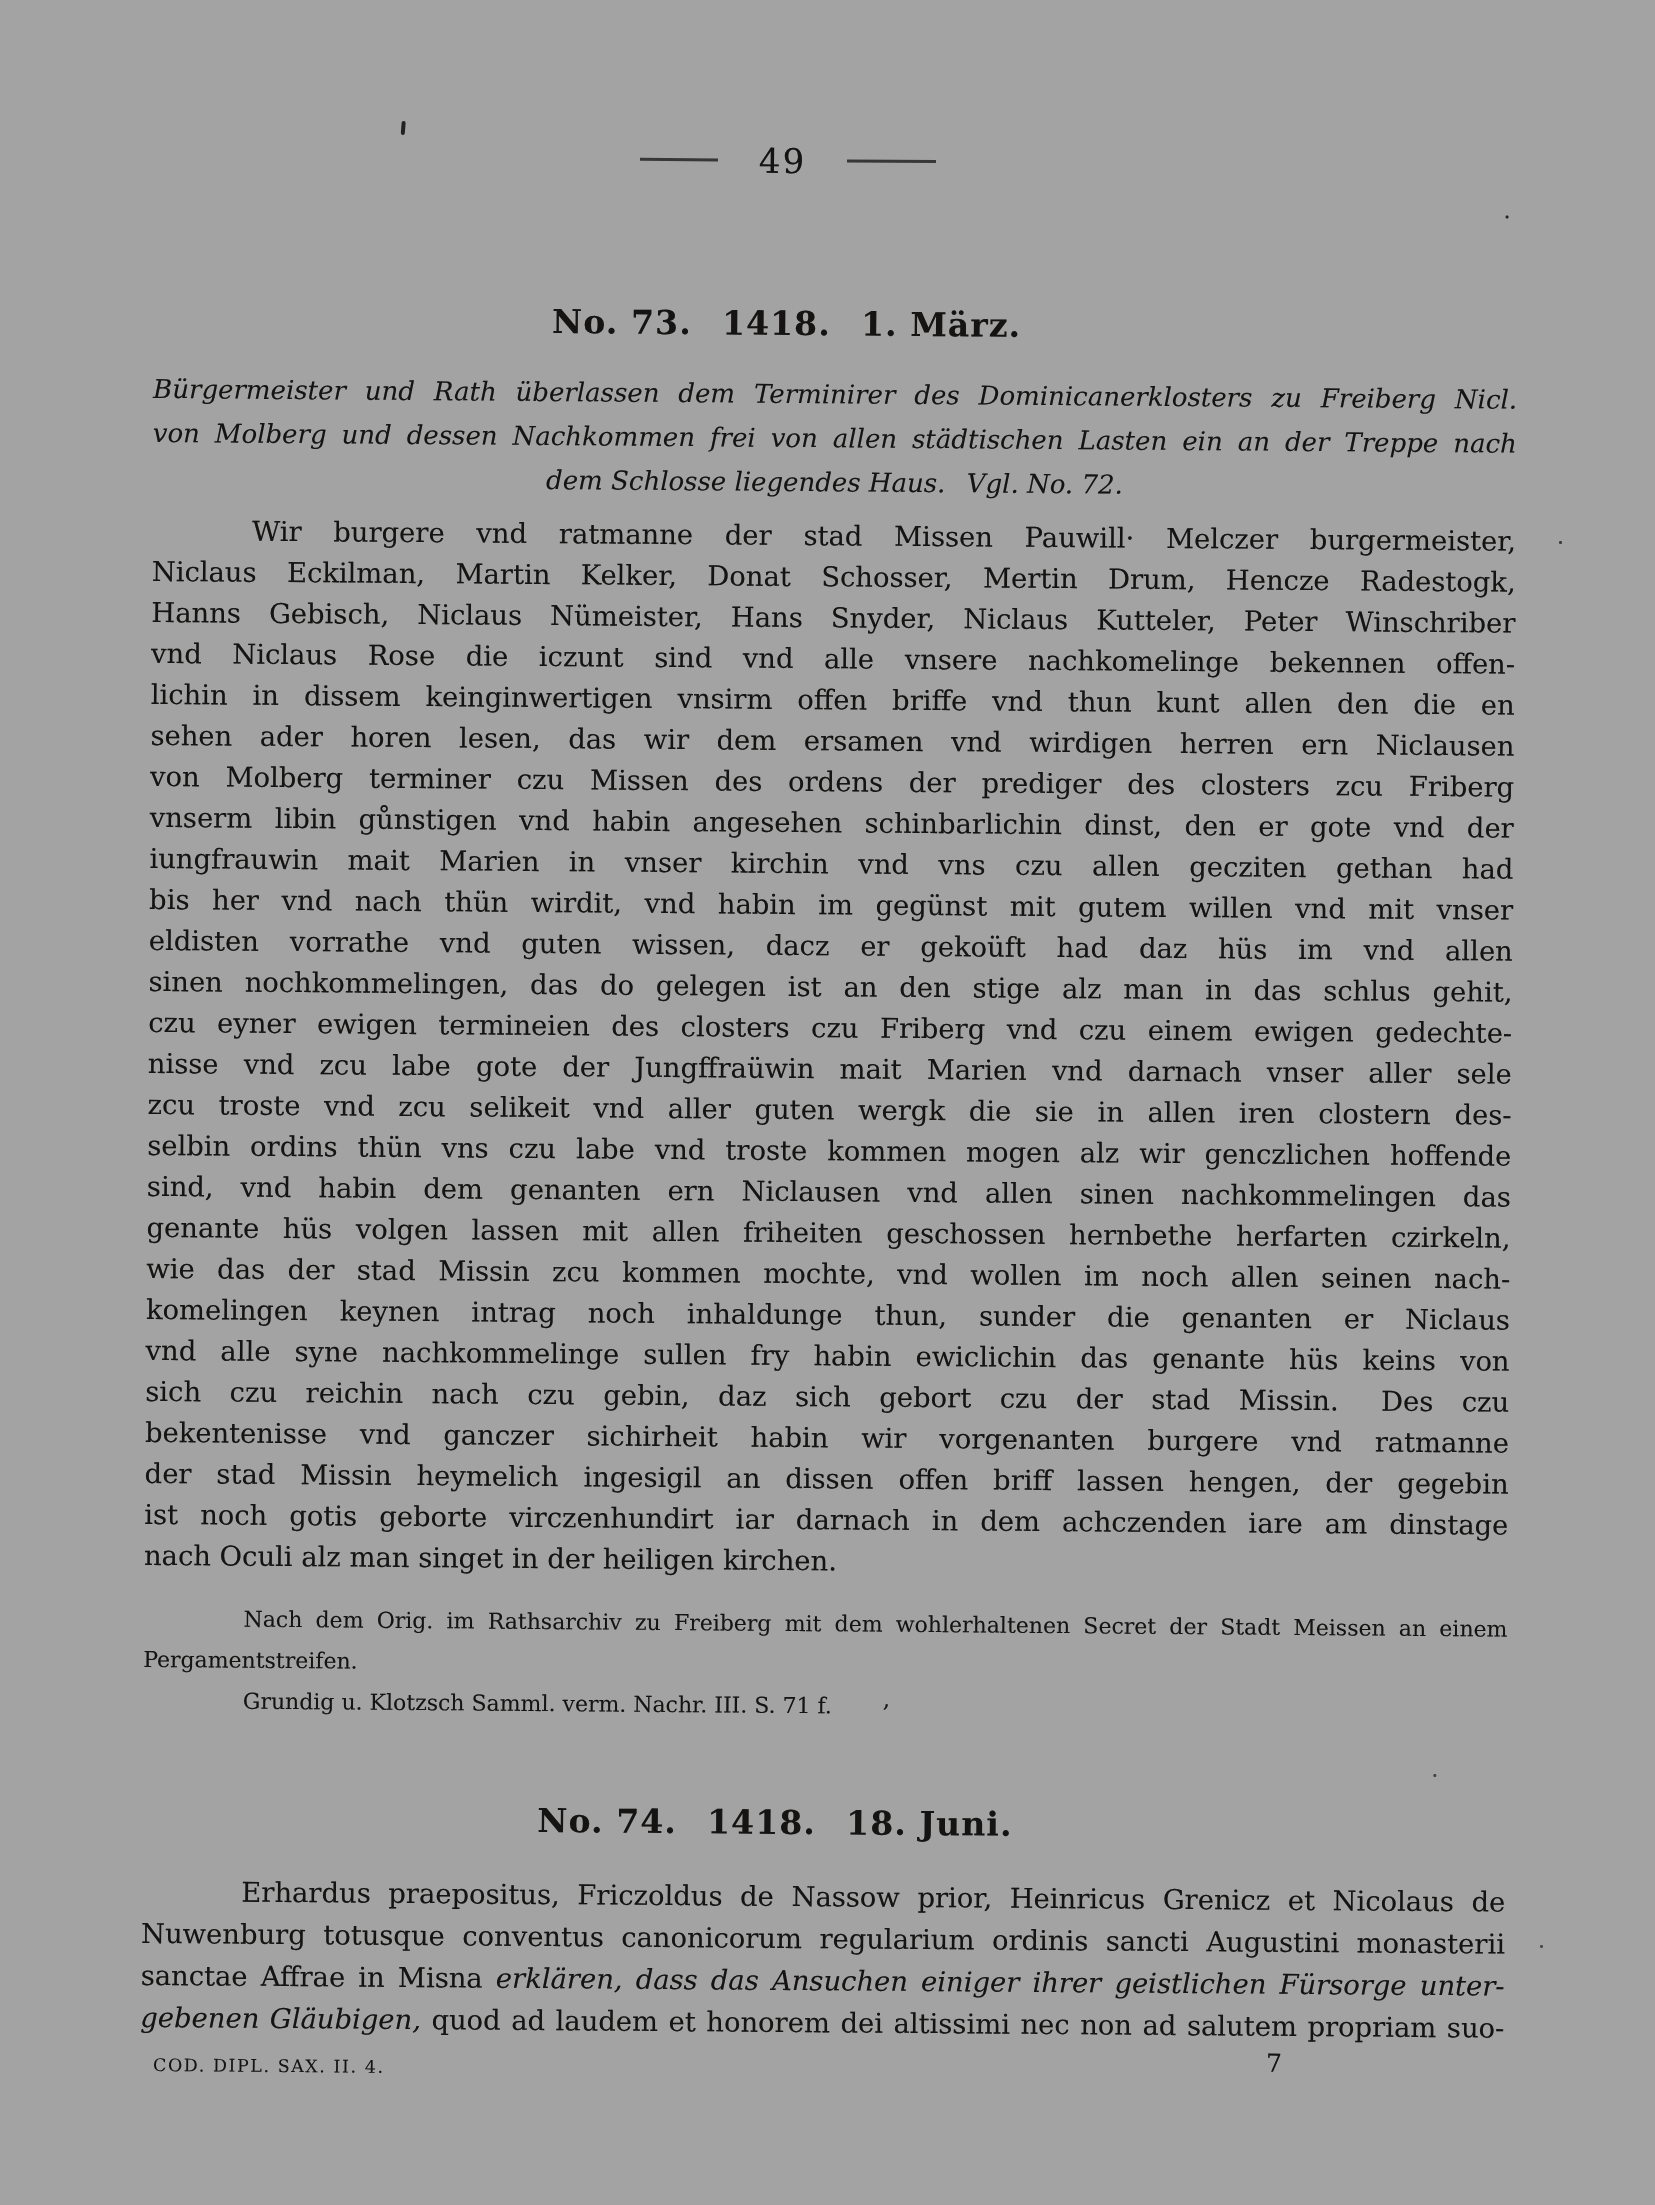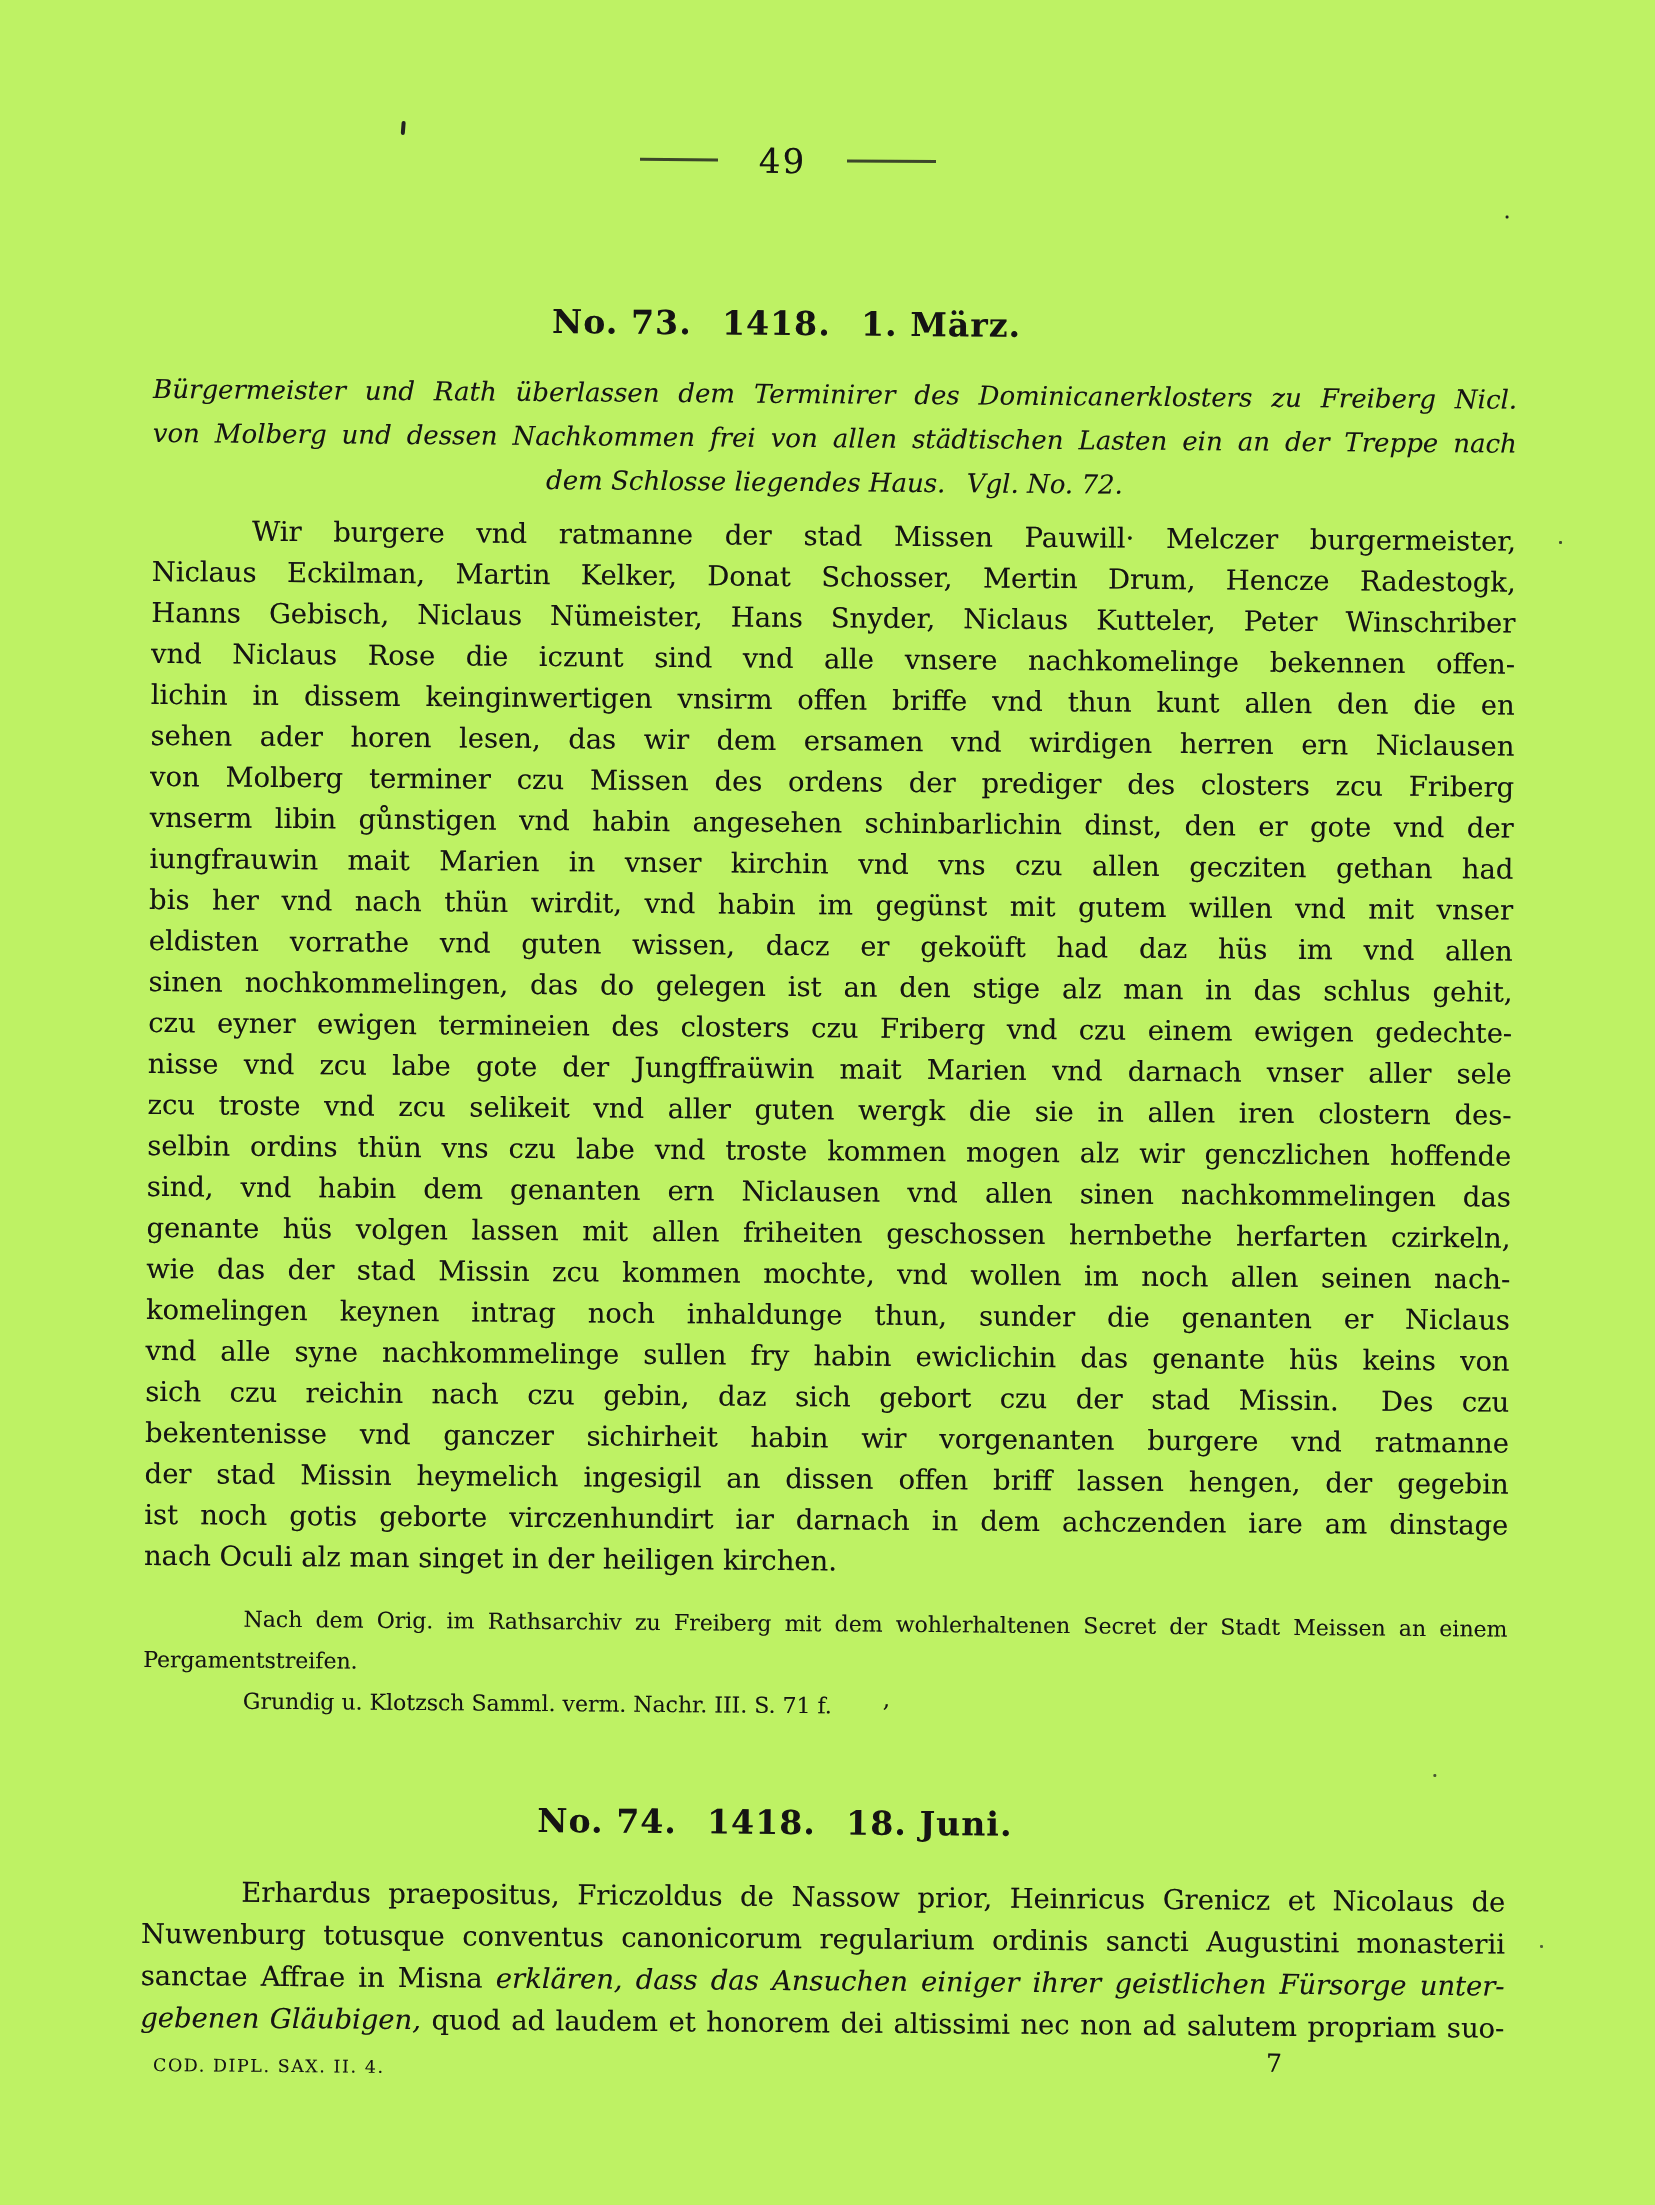--- a/index.html
+++ b/index.html
@@ -1,18 +1,18 @@
 <!DOCTYPE html>
 <html style="font-size:8.4px"><head>
 <meta charset="utf-8">
 <style>
   html,body{margin:0;padding:0;background:#ffffff;}
   .page{
     position:relative;width:1655px;height:2205px;overflow:hidden;
-    background:#bef264;color:#151413;
+    background:#a3a3a3;color:#151413;
     font-family:"DejaVu Serif", serif;
   }
   .content{
     position:absolute;left:0;top:0;width:100%;height:100%;
     transform:rotate(0.45deg);transform-origin:158px 158px;
   }
   .abs{position:absolute;}
   
   .pageno-row{top:136px;left:155px;width:1266px;text-align:center;font-size:34px;font-weight:400;}
   .pageno-row .num{display:inline-block;text-shadow:0 0 0.5px rgba(20,20,20,.45);letter-spacing:2.1px;}

